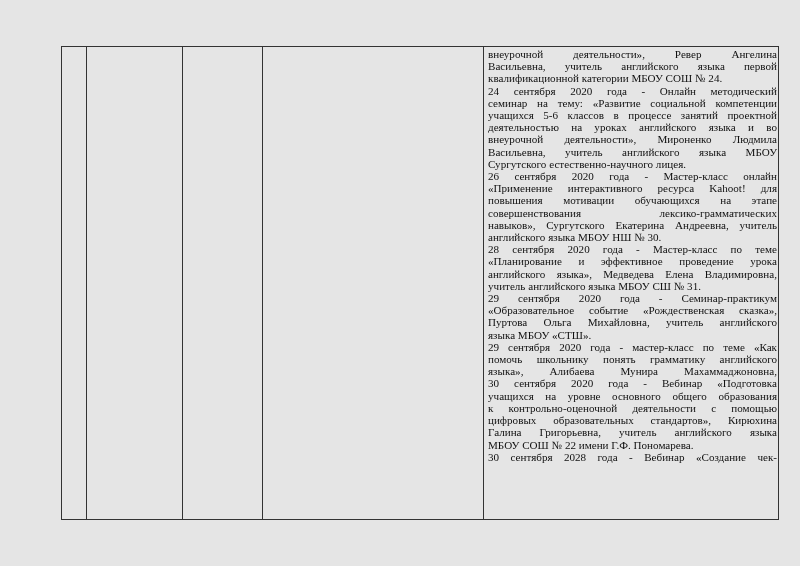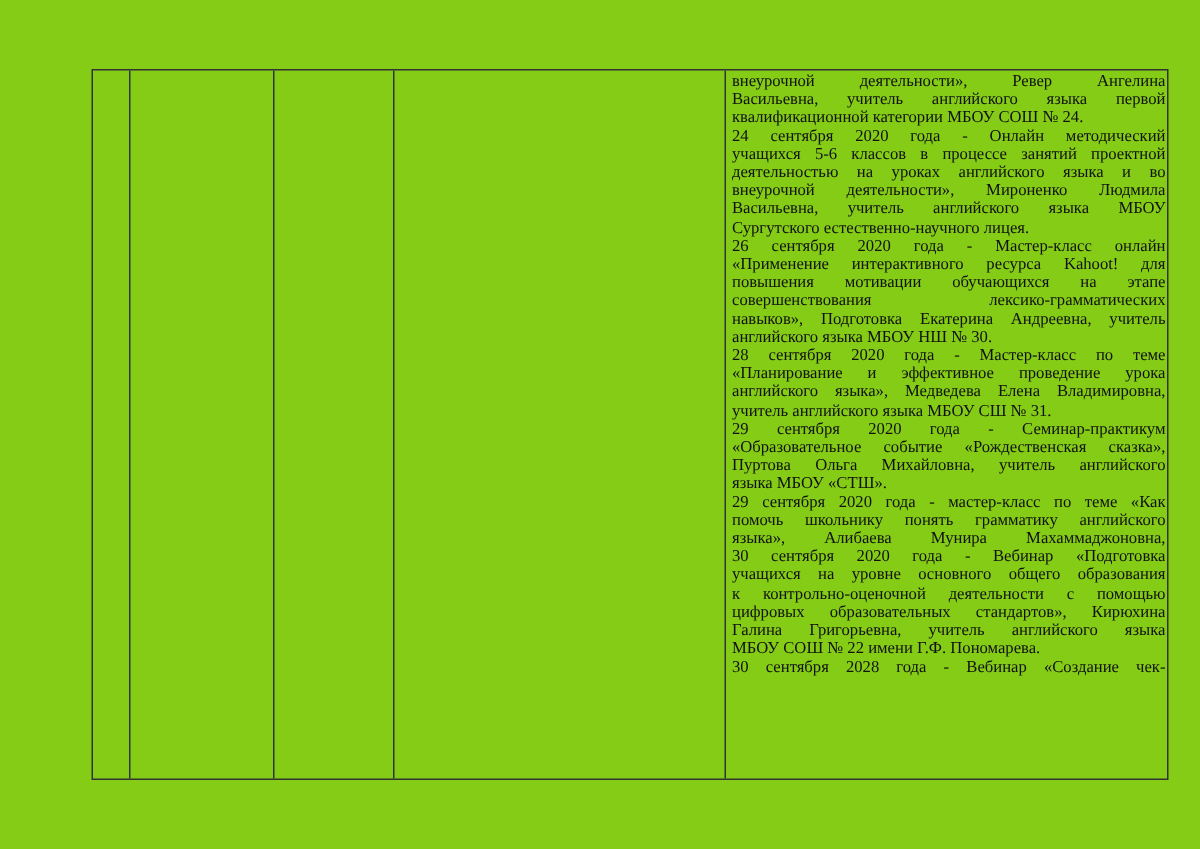--- a/index.html
+++ b/index.html
@@ -1,17 +1,17 @@
 <!DOCTYPE html>
 <html><head>
   <meta charset="utf-8">
   <style>
     html, body { margin: 0; padding: 0; background: #ffffff; }
     body { width: 800px; height: 566px; position: relative; overflow: hidden; font-family: "Liberation Serif", serif; color: #111; }
-    .page { position: absolute; left: 0; top: 0; width: 800px; height: 566px; background: #84cc16; }
+    .page { position: absolute; left: 0; top: 0; width: 800px; height: 566px; background: #e5e5e5; }
     .tbl { position: absolute; left: 61px; top: 46px; width: 718px; height: 474px; border: 1px solid #333; box-sizing: border-box; }
     .col-line { position: absolute; top: 0; bottom: 0; width: 0; border-left: 1px solid #333; }
     .cell-text { position: absolute; left: 426px; top: 1px; width: 289px; font-size: 11.1px; line-height: 12.2px; text-align: justify; }
     .para { margin: 0; text-indent: 0; }
     .para .line { display: block; text-align: justify; text-align-last: justify; white-space: nowrap; }
     .para .line.last { text-align-last: left; }
   </style>
 </head>
 <body>
 
@@ -23,32 +23,33 @@
     <div class="col-line" style="left:421px;"></div>
 
     <div class="cell-text" id="last-col">
         <div class="para">
           <span class="line">внеурочной деятельности», Ревер Ангелина</span>
           <span class="line">Васильевна, учитель английского языка первой</span>
           <span class="line last">квалификационной категории МБОУ СОШ № 24.</span>
         </div>
         <div class="para">
           <span class="line">24 сентября 2020 года - Онлайн методический</span>
+          <span class="line">семинар на тему: «Развитие социальной компетенции</span>
           <span class="line">учащихся 5-6 классов в процессе занятий проектной</span>
           <span class="line">деятельностью на уроках английского языка и во</span>
           <span class="line">внеурочной деятельности», Мироненко Людмила</span>
           <span class="line">Васильевна, учитель английского языка МБОУ</span>
           <span class="line last">Сургутского естественно-научного лицея.</span>
         </div>
         <div class="para">
           <span class="line">26 сентября 2020 года - Мастер-класс онлайн</span>
           <span class="line">«Применение интерактивного ресурса Kahoot! для</span>
           <span class="line">повышения мотивации обучающихся на этапе</span>
           <span class="line">совершенствования лексико-грамматических</span>
-          <span class="line">навыков», Подготовка Екатерина Андреевна, учитель</span>
+          <span class="line">навыков», Сургутского Екатерина Андреевна, учитель</span>
           <span class="line last">английского языка МБОУ НШ № 30.</span>
         </div>
         <div class="para">
           <span class="line">28 сентября 2020 года - Мастер-класс по теме</span>
           <span class="line">«Планирование и эффективное проведение урока</span>
           <span class="line">английского языка», Медведева Елена Владимировна,</span>
           <span class="line last">учитель английского языка МБОУ СШ № 31.</span>
         </div>
         <div class="para">
           <span class="line">29 сентября 2020 года - Семинар-практикум</span>

